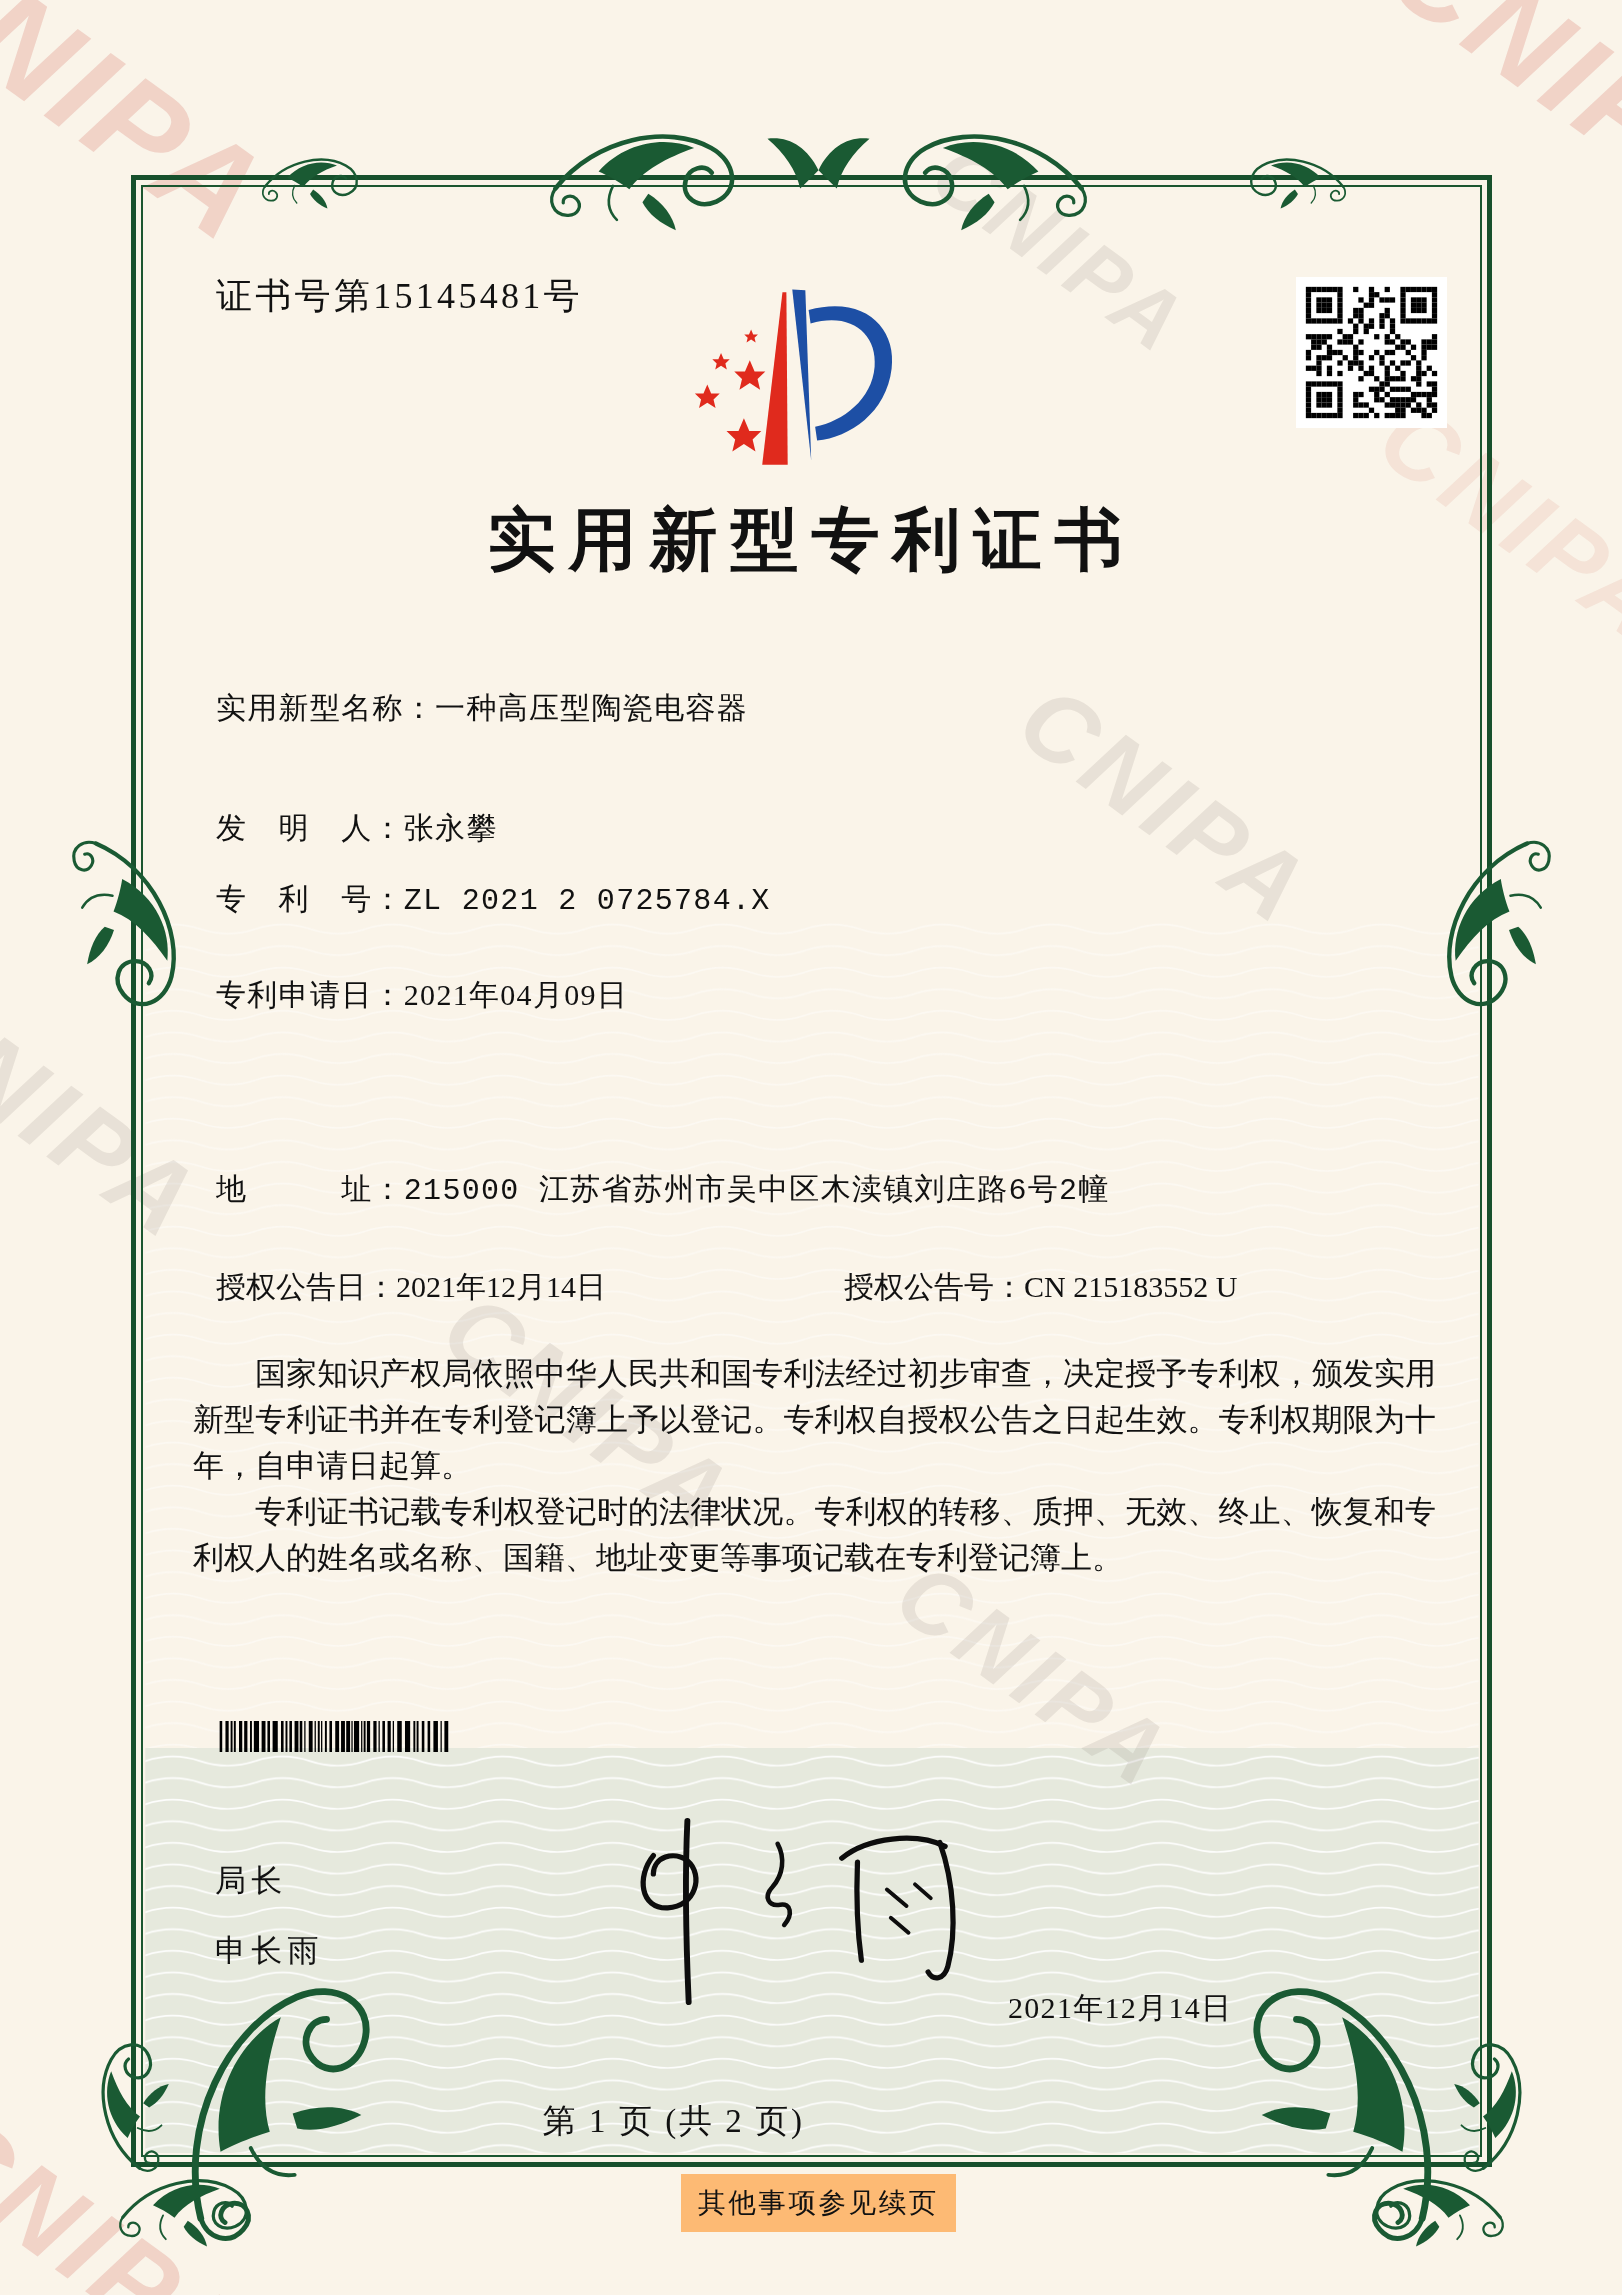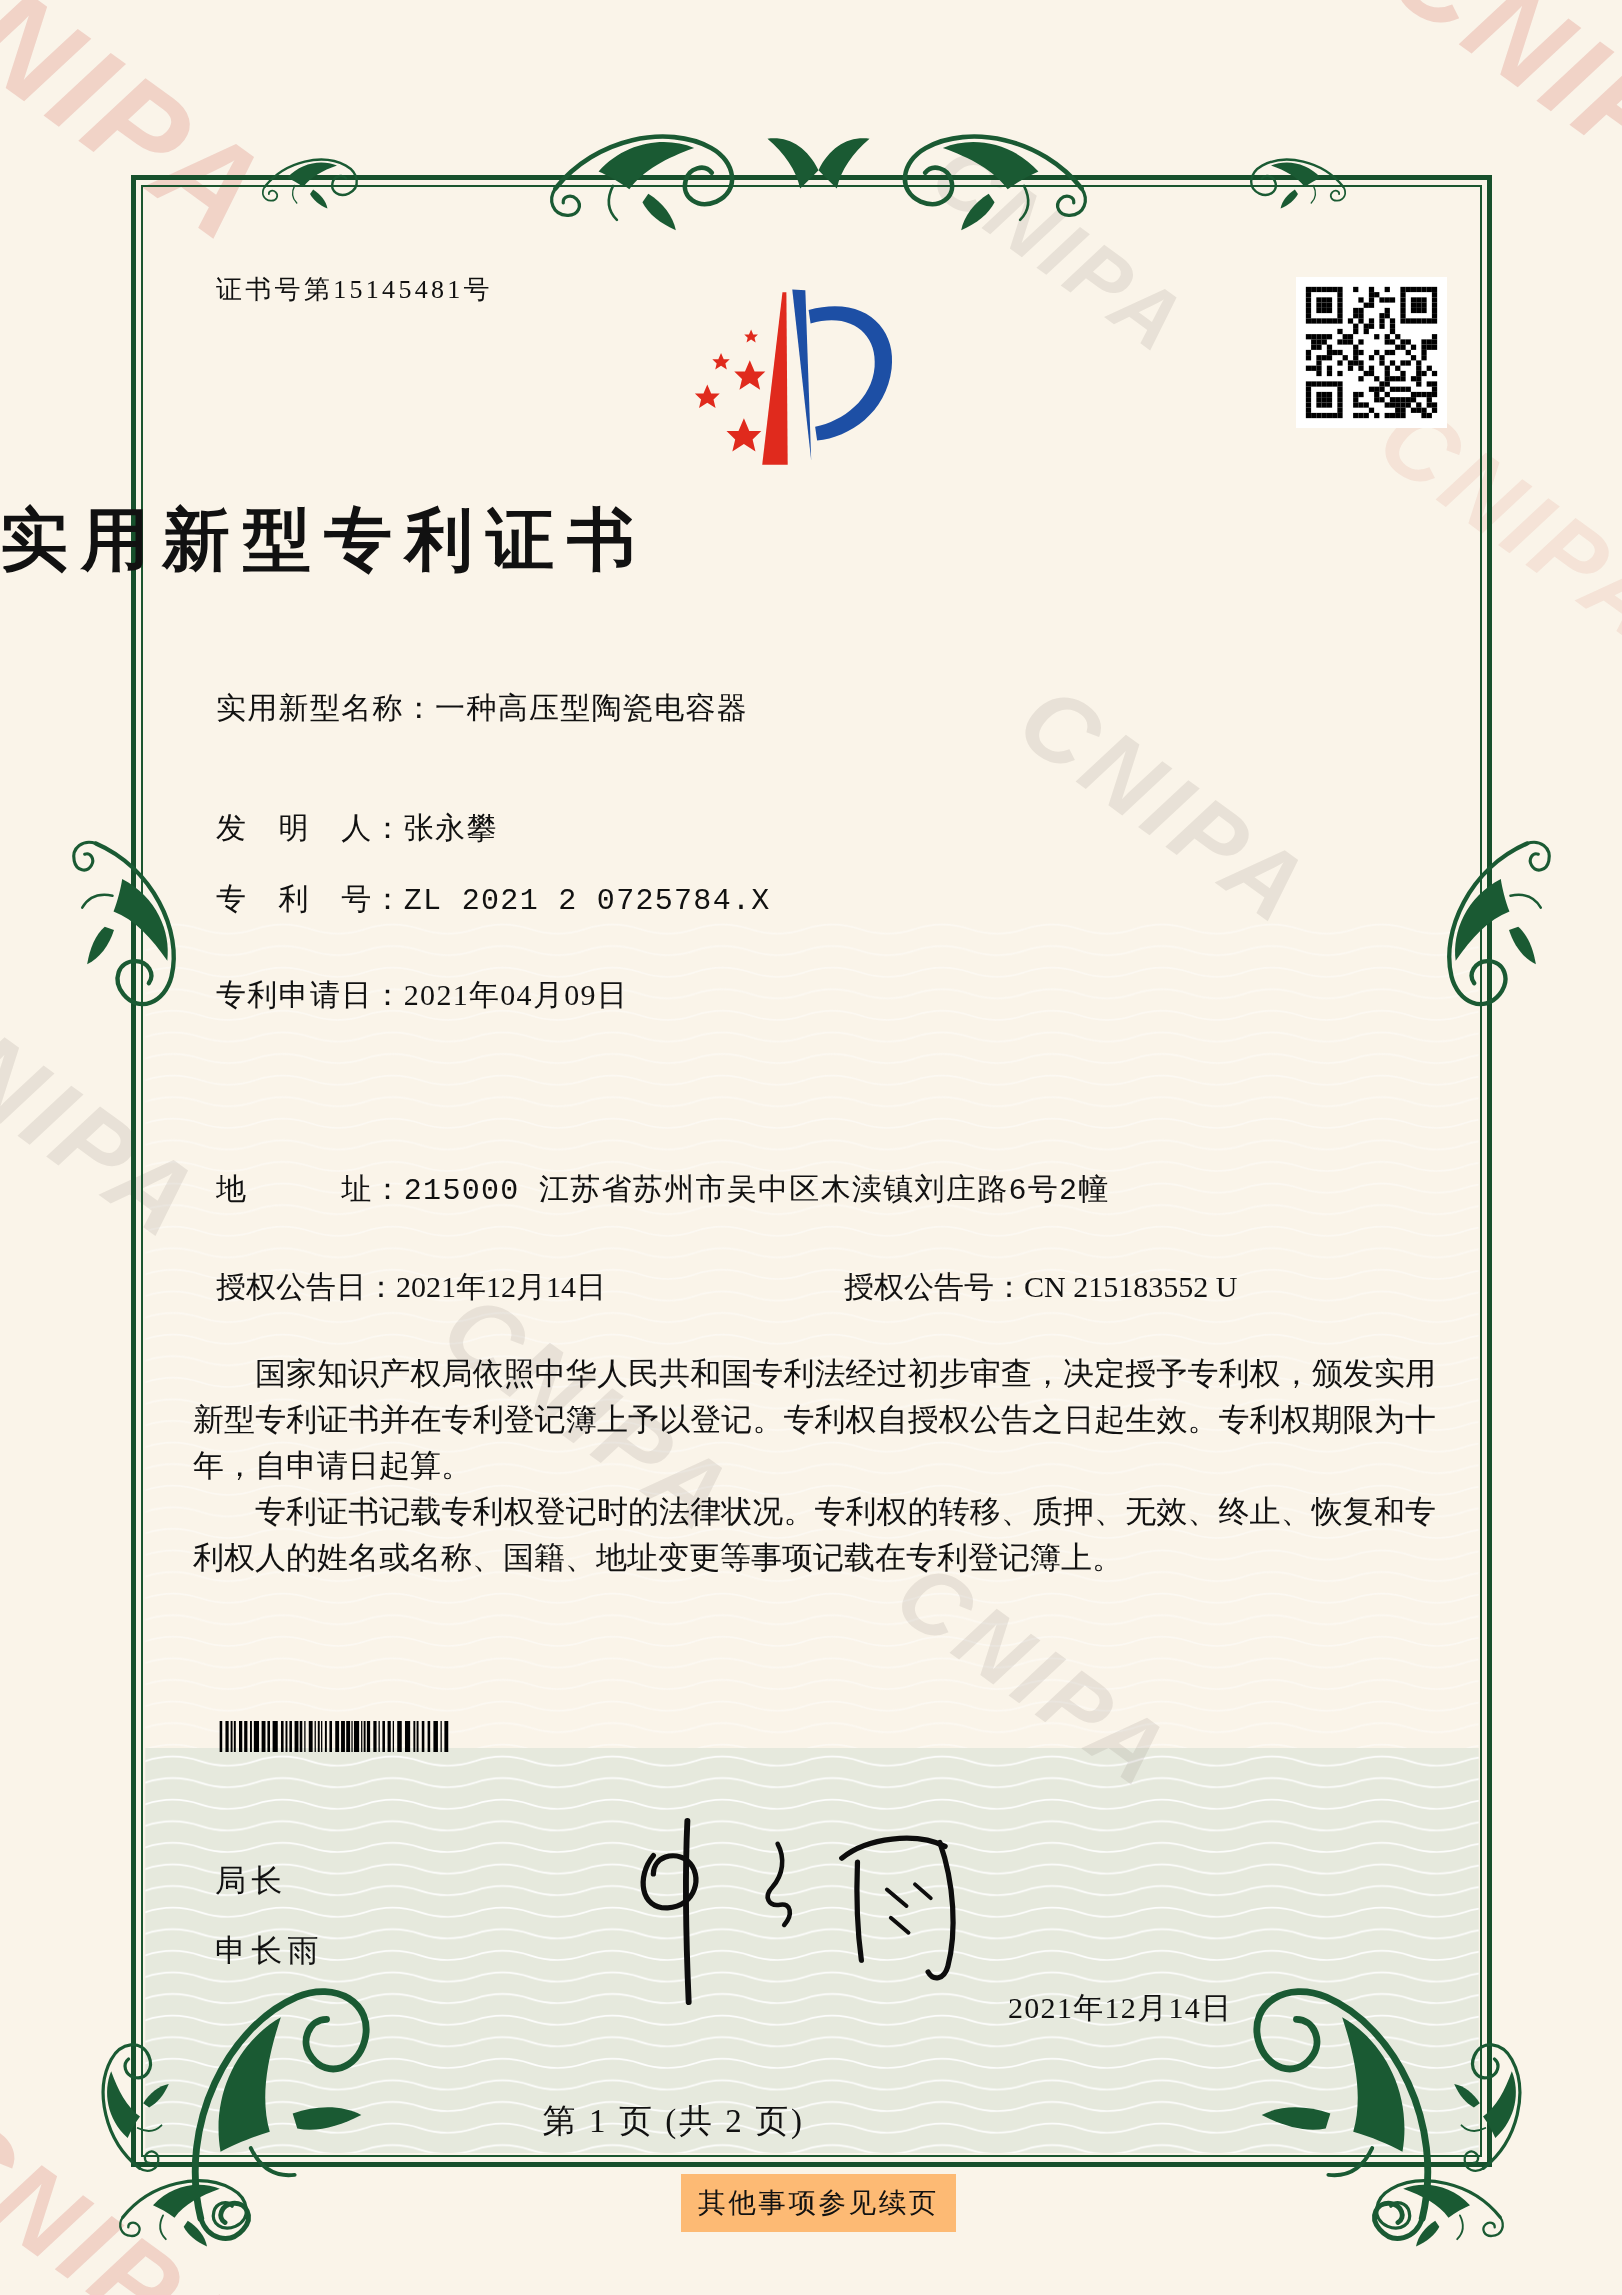--- a/index.html
+++ b/index.html
@@ -25,24 +25,24 @@
   .guil{position:absolute;left:145px;width:1334px;z-index:0;}
   #guil-faint{top:916px;height:832px;opacity:.45;}
   #guil-strong{top:1748px;height:405px;}
   
   #frame-outer{position:absolute;left:131px;top:175px;width:1361px;height:1992px;
                border:5.9px solid #17502c;box-sizing:border-box;z-index:2;}
   #frame-inner{position:absolute;left:5.2px;top:5.2px;right:5.2px;bottom:5.2px;border:2.6px solid #1b5630;}
   .orn{position:absolute;z-index:3;overflow:visible;pointer-events:none;}
   
   .content{position:absolute;z-index:4;}
-  #cert-no{left:216px;top:272px;font-size:26px;letter-spacing:3.3px;}
+  #cert-no{left:216px;top:272px;font-size:36px;letter-spacing:3.3px;}
   #logo{left:681px;top:287px;}
   #qr{left:1296px;top:277px;}
-  #title{left:0;top:495px;width:1623px;text-align:left;font-size:68px;font-weight:bold;letter-spacing:13px;}
+  #title{left:0;top:495px;width:1623px;text-align:center;font-size:68px;font-weight:bold;letter-spacing:13px;}
   .row{position:absolute;left:216px;white-space:nowrap;font-size:30px;letter-spacing:1.3px;z-index:4;}
   #row0{top:688px;} #row1{top:808px;} #row2{top:879px;font-family:Liberation Mono, monospace;}
   #row3{top:975px;} #row4{top:1073px;} #row5{top:1169px;font-family:Liberation Mono, monospace;}
   #grant-row{position:absolute;left:0;top:1267px;width:1623px;font-size:30px;z-index:4;}
   #grant-date{position:absolute;left:216px;white-space:nowrap;}
   #grant-no{position:absolute;left:844px;white-space:nowrap;}
   #paras{left:193px;top:1335px;width:1243px;font-size:31px;line-height:46px;text-align:justify;margin-top:16px;}
   #paras p{margin:0;text-indent:2em;}
   #barcode{left:218px;top:1721px;}
   #signer-title{left:215px;top:1860px;font-size:31px;letter-spacing:5.2px;}

